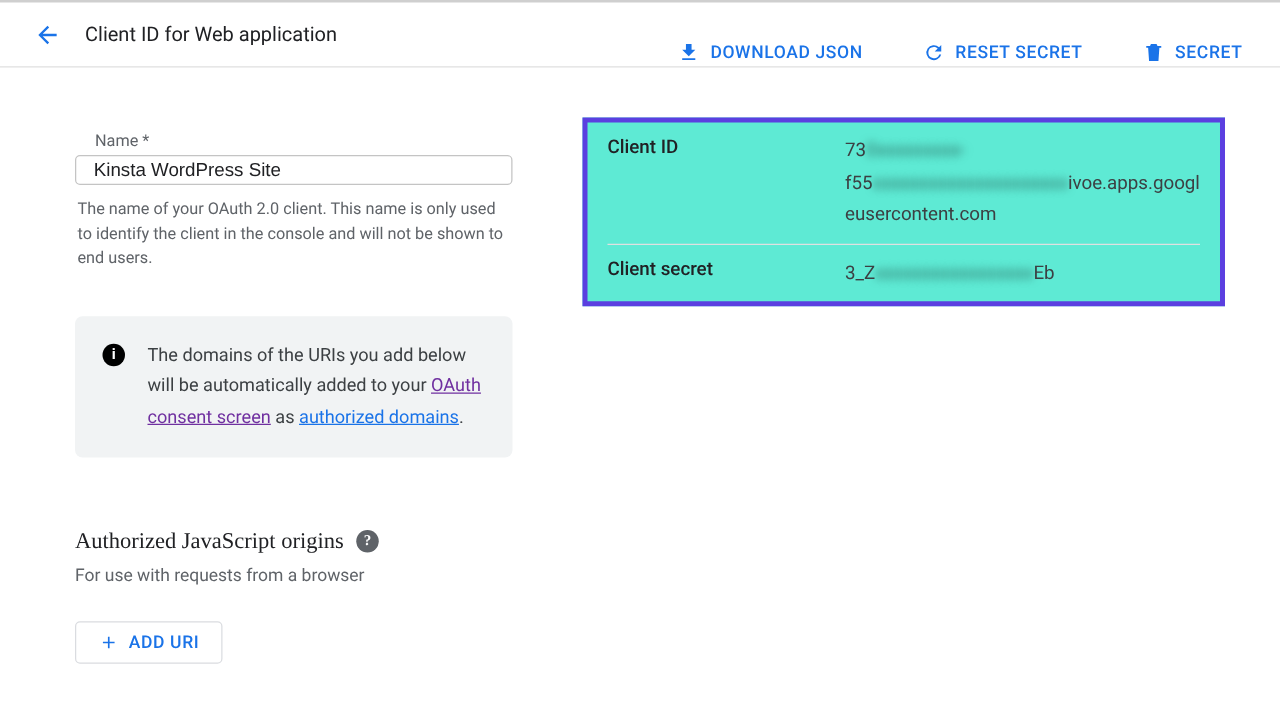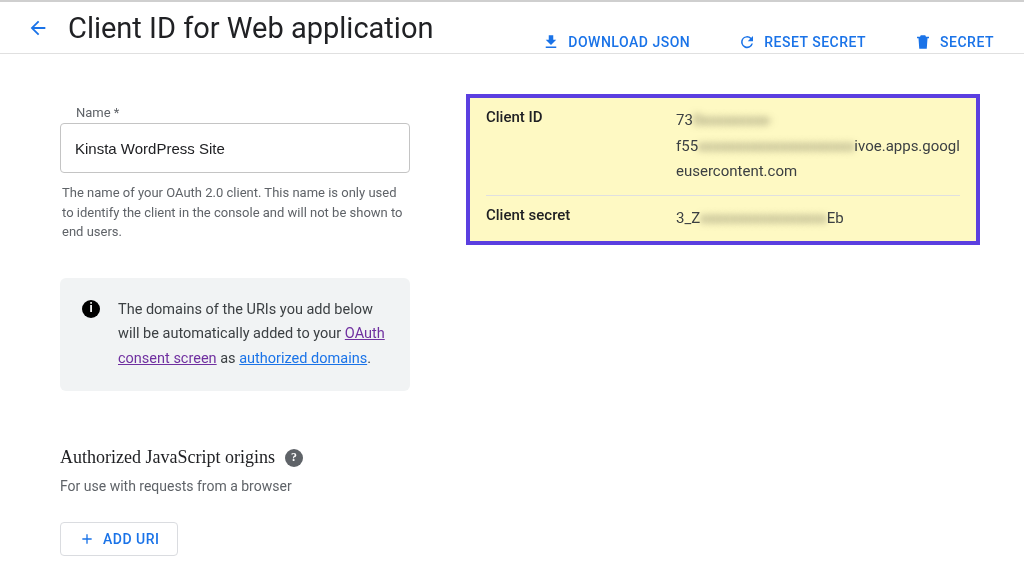--- a/index.html
+++ b/index.html
@@ -23,21 +23,21 @@
   }
   .back-btn {
     width: 36px; height: 36px;
     display: flex; align-items: center; justify-content: center;
     cursor: pointer;
     border-radius: 50%;
     color: #1a73e8;
     margin-right: 12px;
   }
   .page-title {
-    font-size: 29px;
+    font-size: 16px;
     font-weight: 400;
     color: #202124;
     flex: 1;
   }
   .top-actions {
     display: flex;
     gap: 28px;
     align-items: center;
     margin-top: 28px;
   }
@@ -71,21 +71,21 @@
     margin-bottom: 11px;
     background: #fff;
     display: inline-block;
     position: relative;
     top: 8px;
     padding: 0 4px;
     z-index: 2;
   }
   .name-input {
     width: 100%;
-    height: 50px;
+    height: 24px;
     border: 1px solid #c4c4c4;
     border-radius: 4px;
     padding: 0 14px;
     font-size: 15px;
     color: #202124;
     outline: none;
   }
   .helper-text {
     font-size: 13px;
     color: #5f6368;
@@ -171,21 +171,21 @@
     font-weight: 500;
     letter-spacing: 0.5px;
     cursor: pointer;
     margin-top: 28px;
     background: #fff;
   }
 
   
   .cred-panel {
     border: 4px solid #5b3fe0;
-    background: #fef9c3;
+    background: #5eead4;
     padding: 0 16px;
   }
   .cred-row {
     display: flex;
     border-bottom: 1px solid #e0e0e0;
     padding: 10px 0;
     font-size: 15px;
   }
   .cred-row + .cred-row { border-top: none; }
   .cred-row:last-child { border-bottom: none; }

